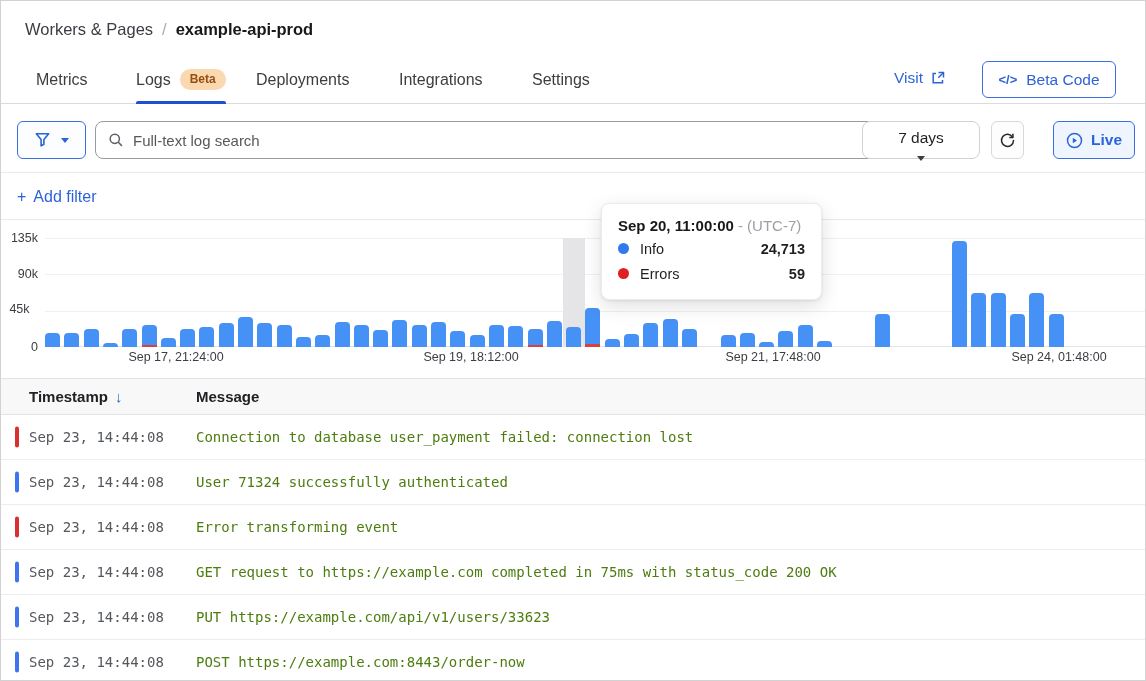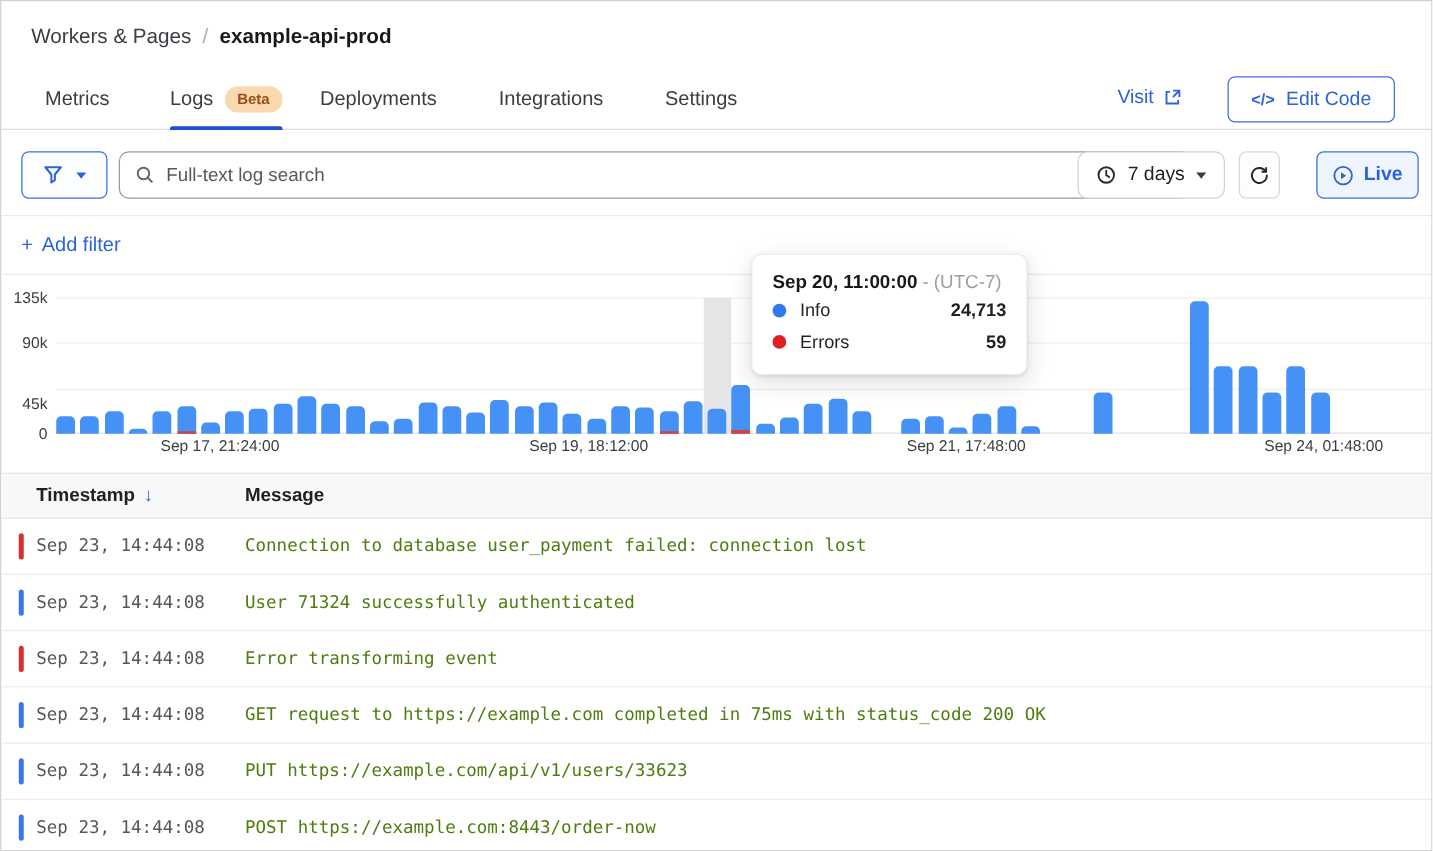--- a/index.html
+++ b/index.html
@@ -32,21 +32,21 @@
            display:flex; align-items:center; justify-content:center; gap:10px;
            background:#fbfdff; border:1px solid #3b6fe0; border-radius:6px; cursor:pointer; }
   .search-wrap { position:absolute; top:120px; left:94px; width:858px; height:38px;
            background:#fff; border:1px solid #989ba1; border-radius:8px;
            display:flex; align-items:center; padding:12px 12px; gap:9px; }
   .search-wrap input { border:0; outline:0; flex:1; font-size:15px; color:#1f2023;
            font-family:"Liberation Sans",sans-serif; background:transparent; }
   .search-wrap input::placeholder { color:#56585c; opacity:1; }
   .btn-days { position:absolute; top:120px; left:861px; width:118px; height:38px;
            display:flex; align-items:center; justify-content:center; gap:9px;
-           background:#fff; border:1px solid #cfd1d4; border-radius:8px; font-size:15.5px; cursor:pointer; }
+           background:#fff; border:1px solid #cfd1d4; border-radius:8px; font-size:15.5px; cursor:pointer;flex-direction:column; }
   .btn-refresh { position:absolute; top:120px; left:990px; width:33px; height:38px;
            display:flex; align-items:center; justify-content:center;
            background:#fdfdfd; border:1px solid #d7d8da; border-radius:6px; cursor:pointer; }
   .btn-live { position:absolute; top:120px; left:1052px; width:82px; height:38px;
            display:flex; align-items:center; justify-content:center; gap:8px;
            background:#eef5ff; border:1px solid #3b6fe0; border-radius:6px;
            font-size:15.5px; font-weight:bold; cursor:pointer; }
   .divider { position:absolute; left:0; right:0; height:1px; background:#e9eaeb; }
   .add-filter { position:absolute; top:187px; left:16px; font-size:16px; display:flex; gap:7px; cursor:pointer; }
 
@@ -120,21 +120,21 @@
       <span>Visit</span>
       <svg width="14" height="14" viewBox="0 0 14 14">
         <path d="M5 2.5H2.2v9.3h9.3V9" fill="none" stroke="#2d63d8" stroke-width="1.5"></path>
         <path d="M7.5 1.5h5v5" fill="none" stroke="#2d63d8" stroke-width="1.5"></path>
         <path d="M12.3 1.7L7.3 6.7" fill="none" stroke="#2d63d8" stroke-width="1.5"></path>
       </svg>
     </div>
 
     <div class="btn-edit-code" id="edit-code-btn" style="color: rgb(45, 99, 216);">
       <span class="code-glyph">&lt;/&gt;</span>
-      <span>Edit Code</span>
+      <span>Beta Code</span>
     </div>
   </div>
 
   <div class="btn-filter">
     <svg width="17" height="16" viewBox="0 0 16 16">
       <path d="M1.8 1.8h12.4L9.4 7.6v4.6l-2.8 1.7V7.6z" fill="none" stroke="#2d63d8" stroke-width="1.6" stroke-linejoin="round"></path>
     </svg>
     <span class="caret"></span>
   </div>
 
@@ -176,21 +176,21 @@
     <span>+</span>
     <span>Add filter</span>
   </div>
 
   <div class="divider" style="top:218px"></div>
 
   <div>
     <div id="y-axis">
         <div class="ylab" style="top: 230px;">135k</div>
         <div class="ylab" style="top: 266.333px;">90k</div>
-        <div class="ylab" style="top: 315px;">45k</div>
+        <div class="ylab" style="top: 301px; text-align: center;">45k</div>
         <div class="ylab" style="top: 339px;">0</div>
       </div>
     <div class="chart-plot" id="chart-plot">
       <div class="gridline" style="top:0"></div>
       <div class="gridline" style="top:36px"></div>
       <div class="gridline" style="top:73px"></div>
       <div class="gridline base" style="bottom:0"></div>
       <div class="hoverband" id="hoverband" style="left: 561.6px;"></div>
     <div class="bar" style="left: 44px; width: 15px; height: 14px; background: rgb(70, 145, 246);"></div>
         <div class="bar" style="left: 63.3px; width: 15px; height: 14px; background: rgb(70, 145, 246);"></div>

